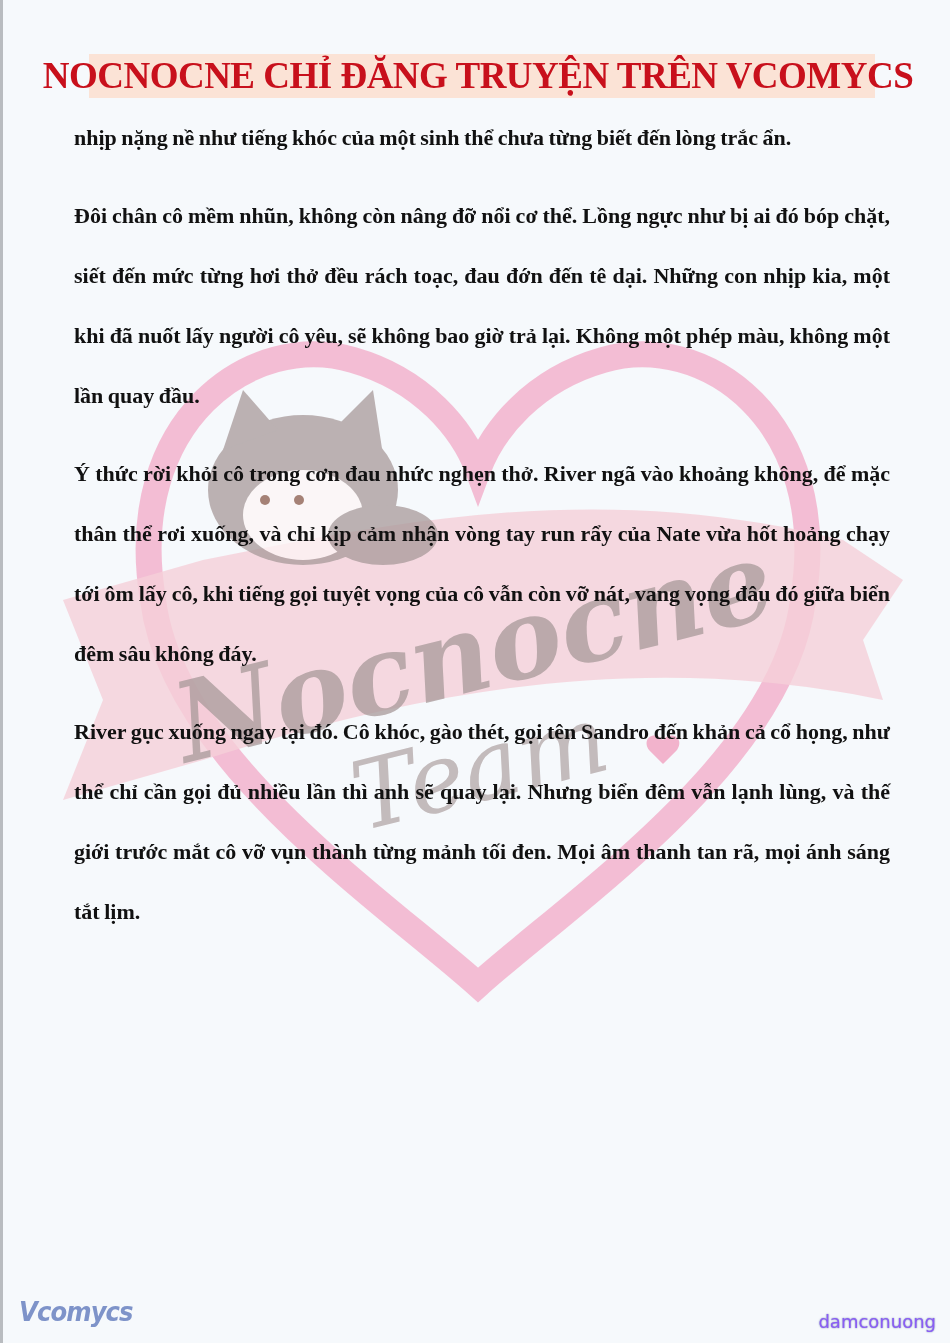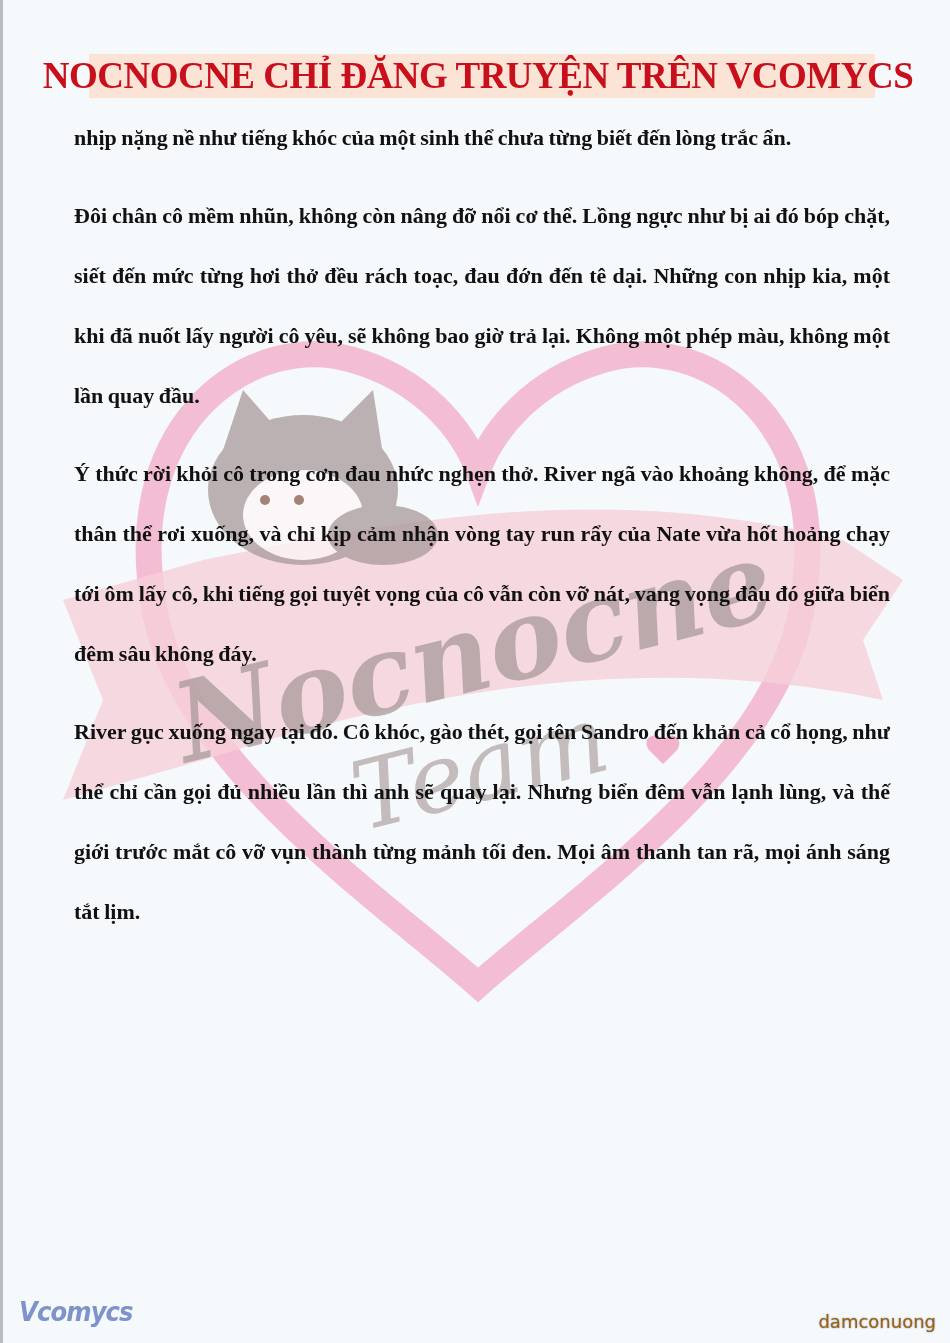--- a/index.html
+++ b/index.html
@@ -35,21 +35,21 @@
   }
   .logo-vcomycs {
     position: absolute; left: 16px; top: 1296px;
     font-family: "DejaVu Sans", sans-serif; font-style: italic; font-weight: bold;
     font-size: 27px; color: #7e93c9; letter-spacing: -1px;
     transform: scaleX(0.9); transform-origin: left;
   }
   .credit {
     position: absolute; right: 14px; top: 1311px;
     font-family: "DejaVu Sans", sans-serif; font-size: 18px;
-    color: #a16207; text-shadow: 0 0 2px #9aa7c4, 0 0 1px #9aa7c4; text-align: right;
+    color: #8b5cf6; text-shadow: 0 0 2px #9aa7c4, 0 0 1px #9aa7c4; text-align: right;
   }
 </style>
 </head>
 <body>
 
 <div class="page">
 
   <svg class="watermark" viewBox="0 0 950 1343">
 
     <path d="M475 985 C 380 900, 170 760, 150 600 C 120 420, 250 330, 350 360 C 420 380, 460 430, 475 470 C 490 430, 530 380, 600 360 C 700 330, 830 420, 800 600 C 780 760, 570 900, 475 985 Z" fill="none" stroke="#f2b3cc" stroke-width="26" opacity="0.85"></path>

